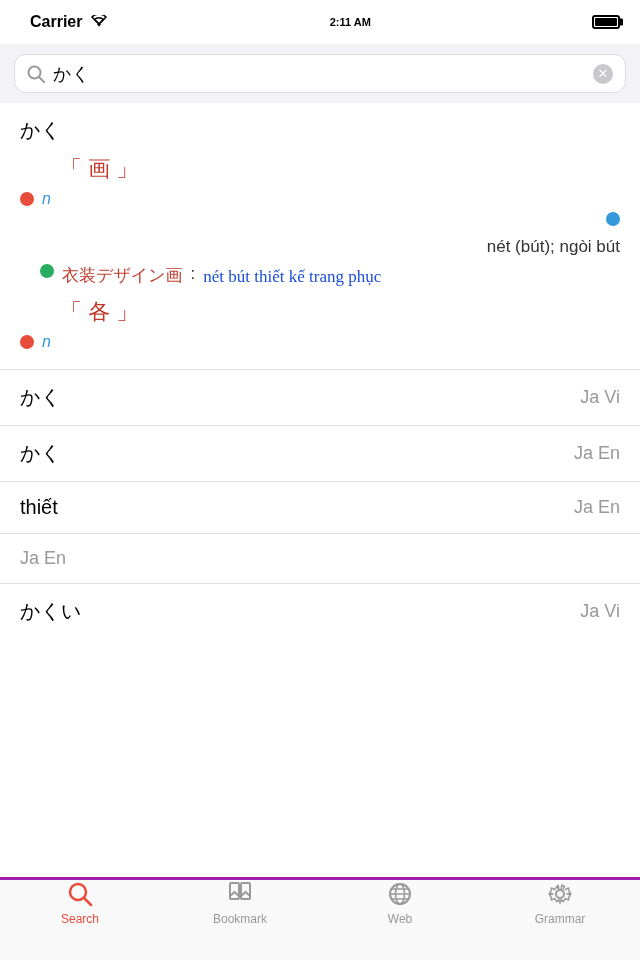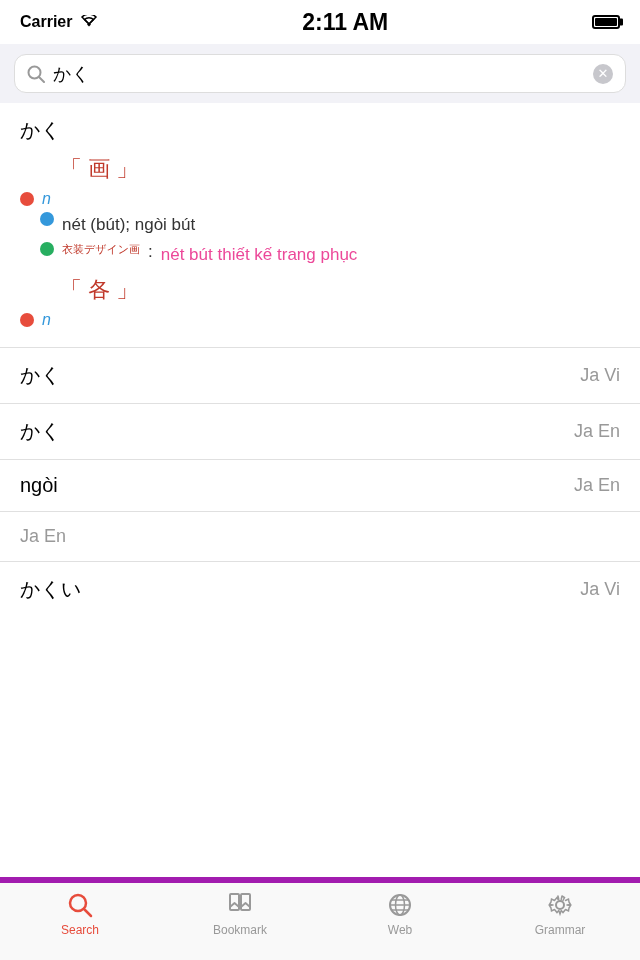--- a/index.html
+++ b/index.html
@@ -25,23 +25,24 @@
       font-size: 17px;
       font-weight: 600;
       flex-shrink: 0;
     }
     .status-bar-left {
       display: flex;
       align-items: center;
       gap: 8px;
       font-size: 16px;
       font-weight: 600;
+      margin-left: 10px;
     }
     .status-bar-center {
-      font-size: 23px;
+      font-size: 11px;
       font-weight: 600;
     }
     .status-bar-right {
       display: flex;
       align-items: center;
       gap: 6px;
     }
     .battery-icon {
       width: 28px;
       height: 14px;
@@ -160,49 +161,51 @@
       border-radius: 50%;
       flex-shrink: 0;
     }
     .pos-label {
       font-size: 16px;
       color: #3498db;
       font-style: italic;
     }
     .definition-row {
       display: flex;
-      align-items: flex-start;
+      align-items: flex-end;
       gap: 8px;
       margin-left: 20px;
       margin-bottom: 4px;
+      flex-direction: column;
     }
     .definition-text {
       font-size: 17px;
       color: #333;
       line-height: 1.5;
     }
     .example-row {
       display: flex;
       align-items: flex-start;
       gap: 8px;
       margin-left: 20px;
       margin-bottom: 8px;
     }
     .example-japanese {
-      font-size: 11px;
+      font-size: 17px;
       color: #c0392b;
     }
     .example-colon {
       font-size: 17px;
       color: #333;
     }
     .example-translation {
       font-size: 17px;
-      color: #ec4899;
+      color: #1d4ed8;
       line-height: 1.5;
+      font-family: Liberation Serif, serif;
     }
 
     
     .list-item {
       background: #fff;
       border-top: 1px solid #e0e0e0;
       padding: 14px 20px;
       display: flex;
       align-items: center;
       justify-content: space-between;
@@ -214,26 +217,26 @@
     }
     .list-item-tag {
       font-size: 18px;
       color: #999;
       flex-shrink: 0;
     }
 
     
     .tab-bar {
       background: #f9f9f9;
-      border-top: 6px solid #a21caf;
+      border-top: 3px solid #a21caf;
       height: 83px;
       display: flex;
       align-items: flex-start;
       justify-content: space-around;
-      padding-top: 8px;
+      padding-top: 0;
       flex-shrink: 0;
     }
     .tab-item {
       display: flex;
       flex-direction: column;
       align-items: center;
       gap: 4px;
       cursor: pointer;
       width: 20%;
     }
@@ -326,21 +329,21 @@
     <span class="list-item-text">かく</span>
     <span class="list-item-tag">Ja Vi</span>
   </div>
 
   <div class="list-item">
     <span class="list-item-text">かく</span>
     <span class="list-item-tag">Ja En</span>
   </div>
 
   <div class="list-item">
-    <span class="list-item-text">ngòi</span>
+    <span class="list-item-text">thiết</span>
     <span class="list-item-tag">Ja En</span>
   </div>
 
   <div class="list-item">
     <span class="list-item-tag">Ja En</span>
   </div>
 
   <div class="list-item">
     <span class="list-item-text">かくい</span>
     <span class="list-item-tag">Ja Vi</span>

